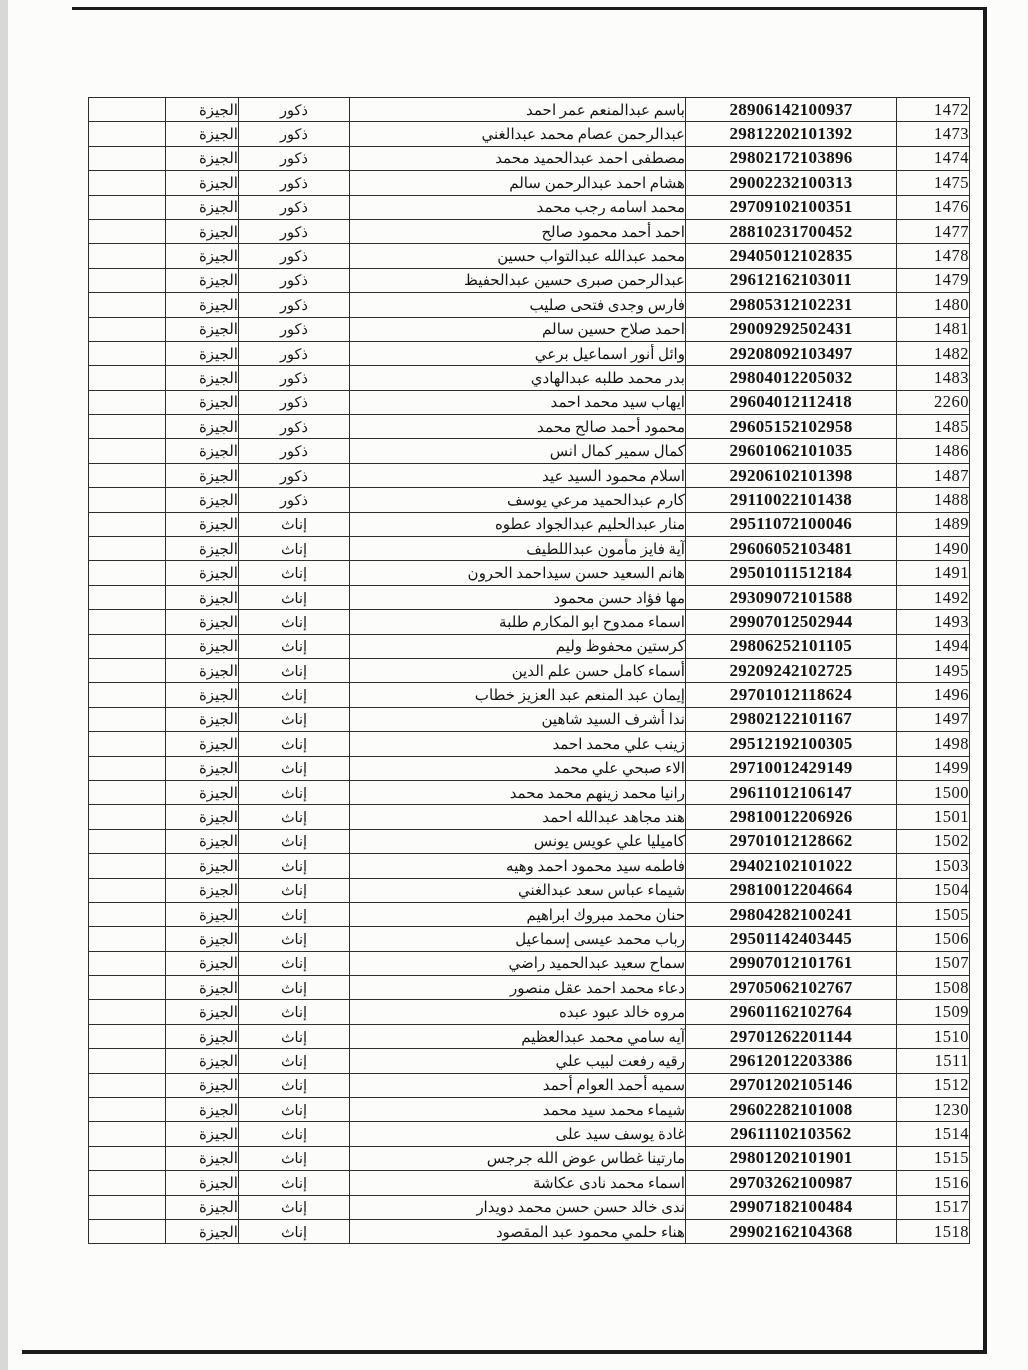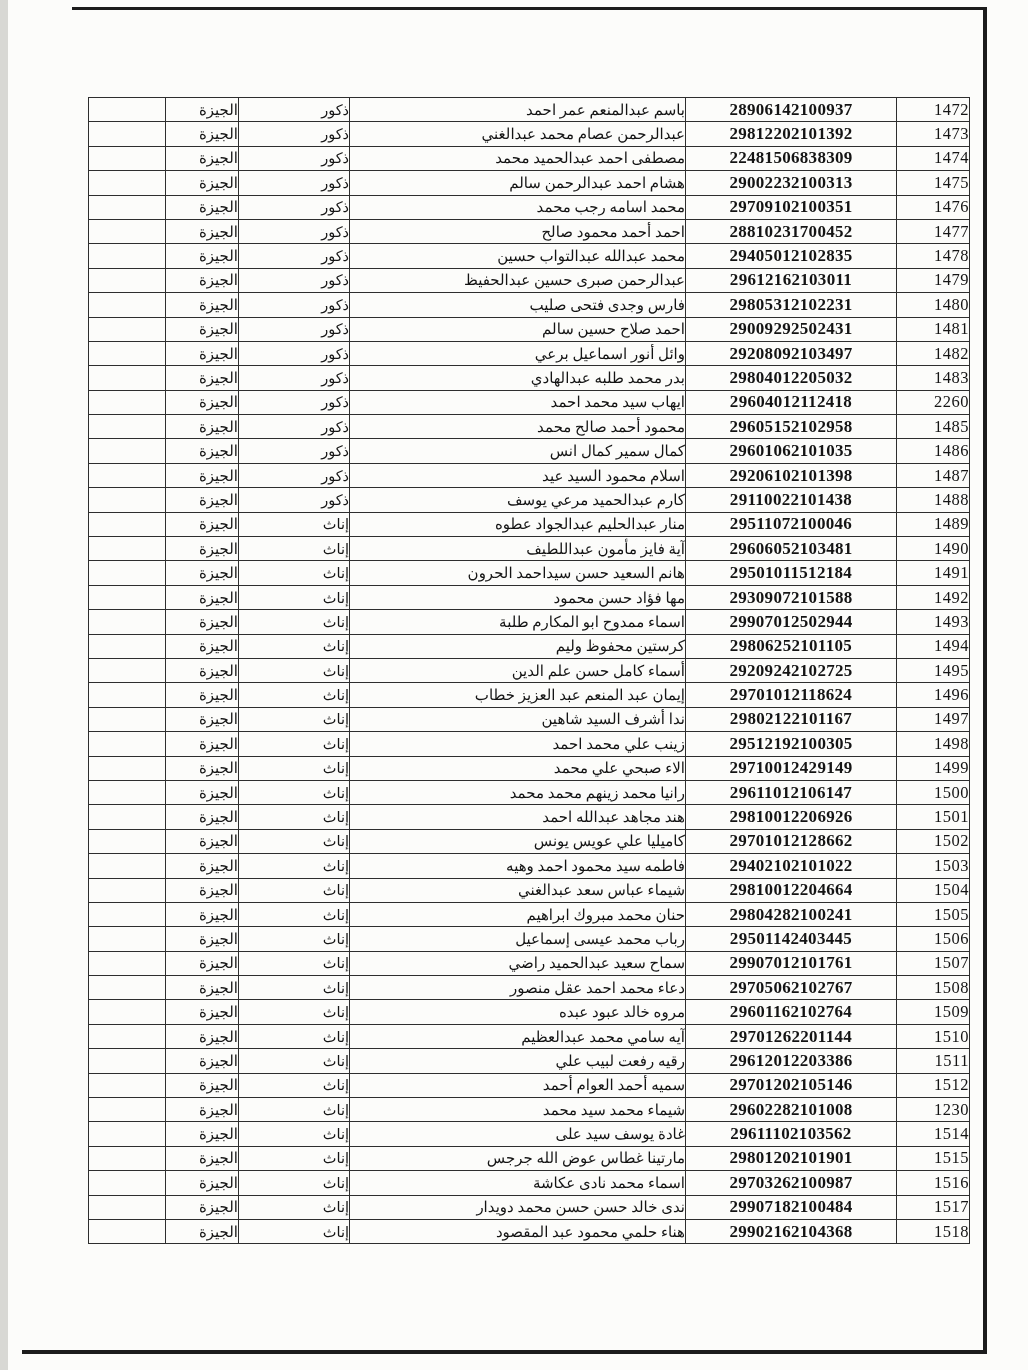--- a/index.html
+++ b/index.html
@@ -57,21 +57,21 @@
     font-weight: 600;
   }
   td.name {
     width: 335px;
     text-align: right;
     padding-right: 12px;
     font-size: 15px;
   }
   td.gender {
     width: 110px;
-    text-align: right;
+    text-align: center;
     padding-left: 14px;
     font-size: 14.5px;
   }
   td.gov {
     width: 72px;
     text-align: right;
     font-size: 15px;
   }
   td.edge {
     width: 76px;
@@ -99,21 +99,21 @@
         <tr>
       <td class="serial">1473</td>
       <td class="nid">29812202101392</td>
       <td class="name">عبدالرحمن عصام محمد عبدالغني</td>
       <td class="gender">ذكور</td>
       <td class="gov">الجيزة</td>
       <td class="edge"></td>
     </tr>
         <tr>
       <td class="serial">1474</td>
-      <td class="nid">22481506838309</td>
+      <td class="nid">29802172103896</td>
       <td class="name">مصطفى احمد عبدالحميد محمد</td>
       <td class="gender">ذكور</td>
       <td class="gov">الجيزة</td>
       <td class="edge"></td>
     </tr>
         <tr>
       <td class="serial">1475</td>
       <td class="nid">29002232100313</td>
       <td class="name">هشام احمد عبدالرحمن سالم</td>
       <td class="gender">ذكور</td>

